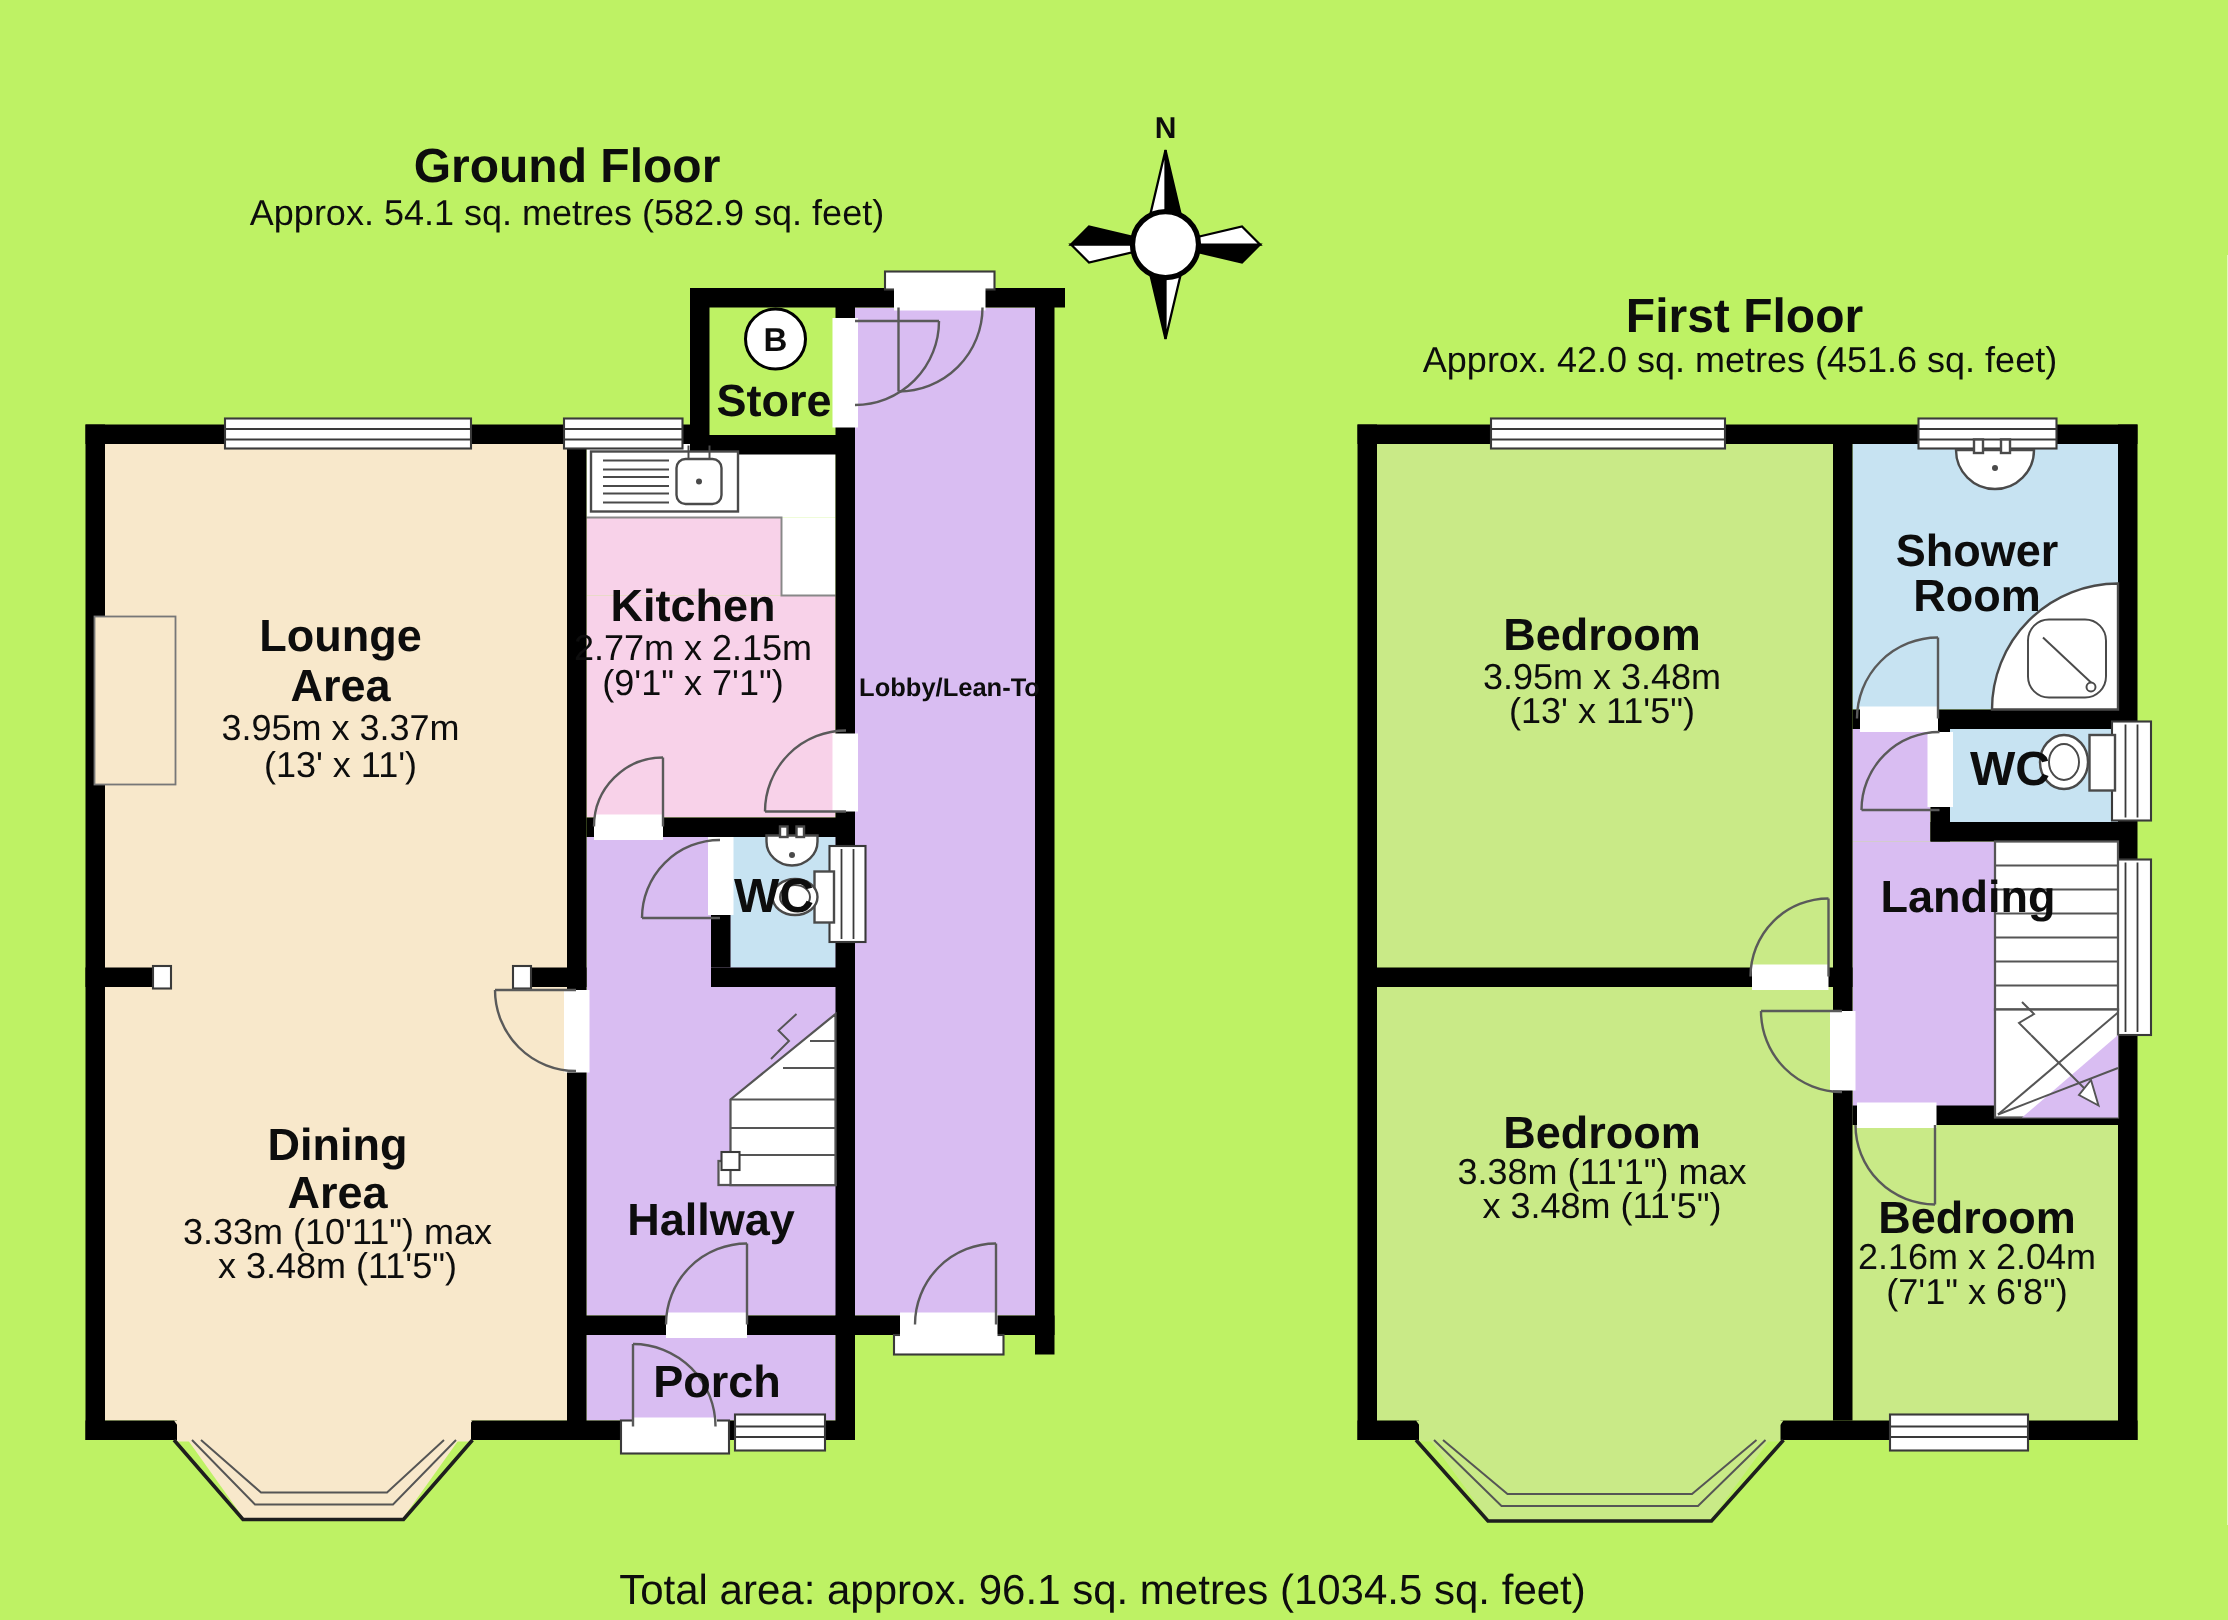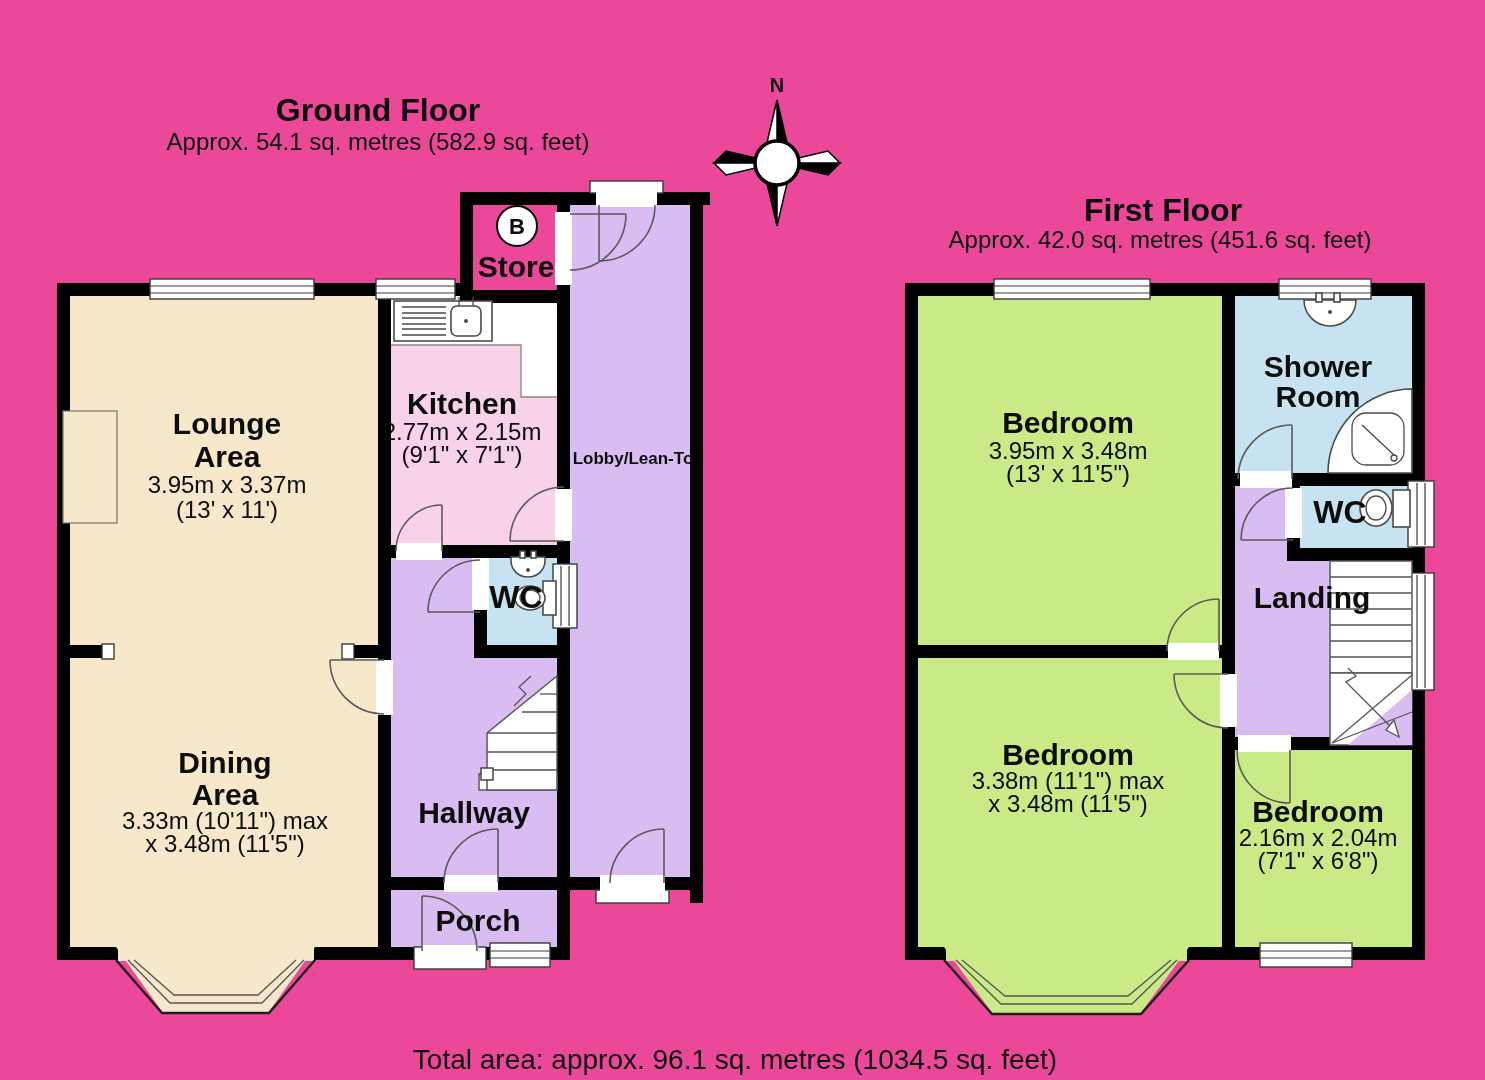--- a/index.html
+++ b/index.html
@@ -1,16 +1,16 @@
 <!DOCTYPE html>
 <html style="--cream: #F8E8CB; --pink: #F8D2E9; --purple: #D9BDF2; --blue: #C7E3F2; --green: #C9EA87; --wall: #000000;"><head>
 <meta charset="utf-8">
 <style>
   html,body{margin:0;padding:0;background:#fff;}
-  #stage{position:relative;width:1485px;height:1080px;background:#ec4899;overflow:hidden;}
+  #stage{position:relative;width:1485px;height:1080px;background:#bef264;overflow:hidden;}
   svg{display:block}
   .wall{fill:var(--wall);}
   .og{fill:#fff;}
   .w{fill:#fff;stroke:#3a3a3a;stroke-width:1.4;}
   .wl{stroke:#3a3a3a;stroke-width:1.2;fill:none;}
   .fx{fill:#fff;stroke:#4a4a4a;stroke-width:1.6;}
   .fxl{fill:none;stroke:#4a4a4a;stroke-width:1.3;}
   .arc{fill:none;stroke:#5a5a5a;stroke-width:1.6;}
   .leaf{stroke:#5a5a5a;stroke-width:1.6;}
   .st{fill:#fff;stroke:#555;stroke-width:1.5;}

